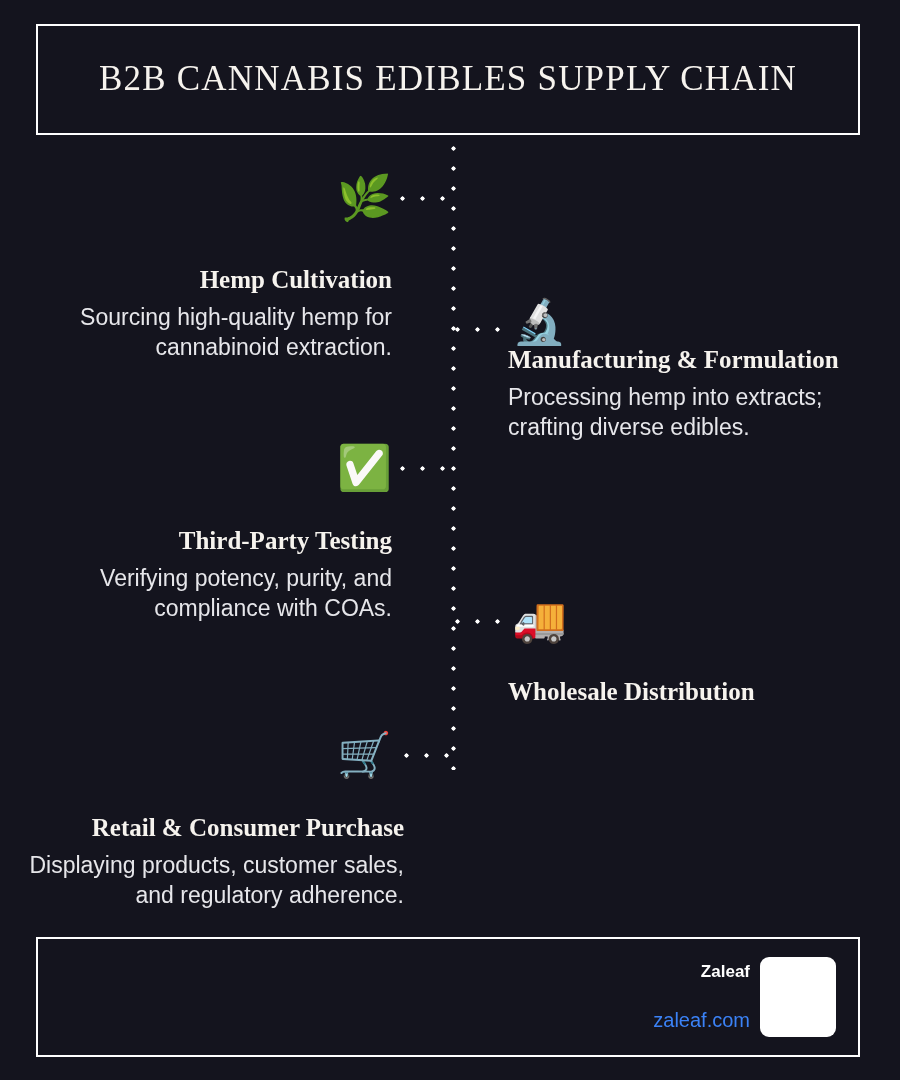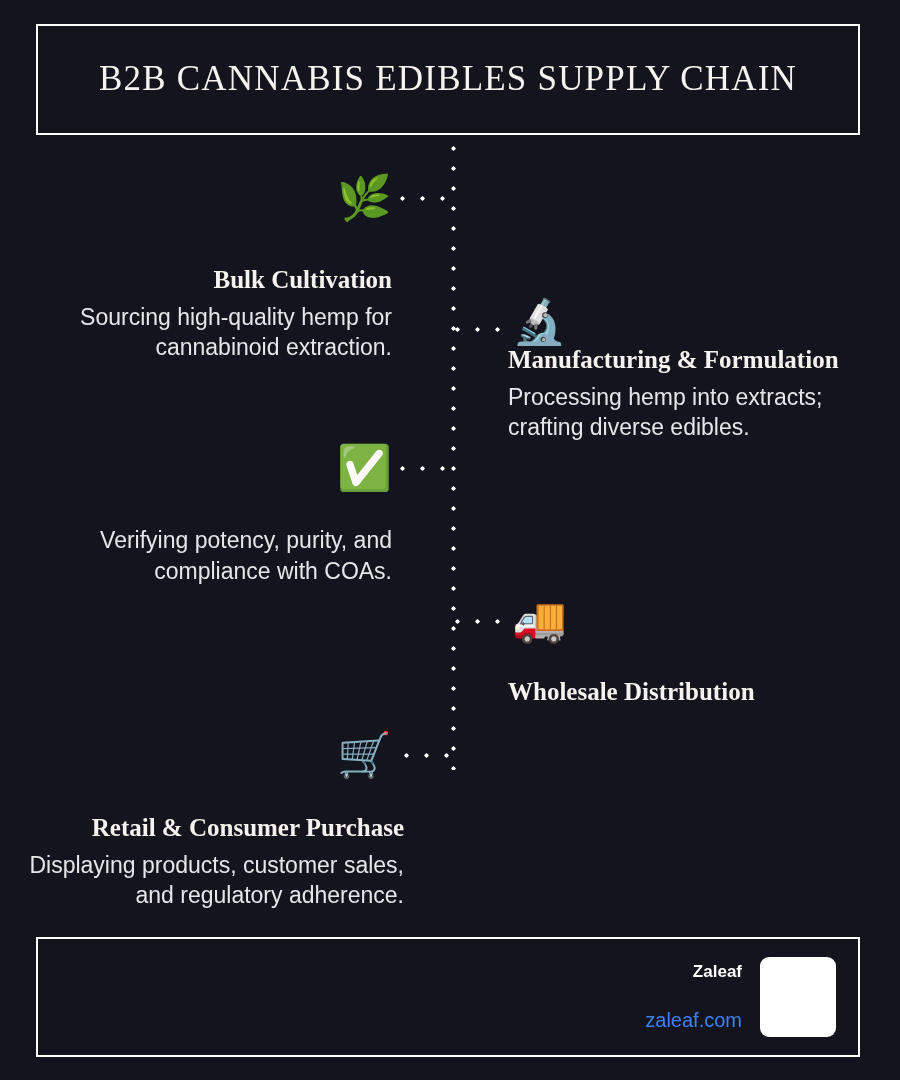--- a/index.html
+++ b/index.html
@@ -113,21 +113,21 @@
     border: 2px solid #ffffff;
     box-sizing: border-box;
   }
   .footer-inner {
     position: absolute;
     right: 22px;
     top: 0;
     height: 100%;
     display: flex;
     align-items: center;
-    gap: 18px;
+    gap: 10px;
     justify-content: center;
   }
   .footer-txt { text-align: right; }
   .brand-name {
     font-family: "Liberation Sans", sans-serif;
     font-size: 17px;
     font-weight: 700;
     color: #ffffff;
     line-height: 1.5;
   }
@@ -153,38 +153,39 @@
 
   <div class="title-box">
     <div class="title-text">B2B Cannabis Edibles Supply Chain</div>
   </div>
 
   <div class="spine"></div>
 
   <div class="step left" id="step-0" style="left:0px; top:176px; width:392px;">
     <div class="emoji" style="right:0px; top:0px;">🌿</div>
     <div style="margin-top:88px;">
-      <div class="s-head">Bulk Cultivation</div>
+      <div class="s-head">Hemp Cultivation</div>
       <div class="s-body">Sourcing high-quality hemp for cannabinoid extraction.</div>
     </div>
   </div>
   <div class="connector" style="left:400px; top:196px;"></div>
 
   <div class="step right" id="step-1" style="left:508px; top:300px; width:340px;">
     <div class="emoji" style="left:4px; top:0px;">🔬</div>
     <div style="margin-top:44px;">
       <div class="s-head">Manufacturing &amp; Formulation</div>
       <div class="s-body">Processing hemp into extracts; crafting diverse edibles.</div>
     </div>
   </div>
   <div class="connector" style="left:455px; top:327px;"></div>
 
   <div class="step left" id="step-2" style="left:0px; top:446px; width:392px;">
     <div class="emoji" style="right:0px; top:0px;">✅</div>
     <div style="margin-top:79px;">
+      <div class="s-head">Third-Party Testing</div>
       <div class="s-body">Verifying potency, purity, and compliance with COAs.</div>
     </div>
   </div>
   <div class="connector" style="left:400px; top:466px;"></div>
 
   <div class="step right" id="step-3" style="left:508px; top:598px; width:340px;">
     <div class="emoji" style="left:4px; top:0px;">🚚</div>
     <div style="margin-top:78px;">
       <div class="s-head">Wholesale Distribution</div>
     </div>

